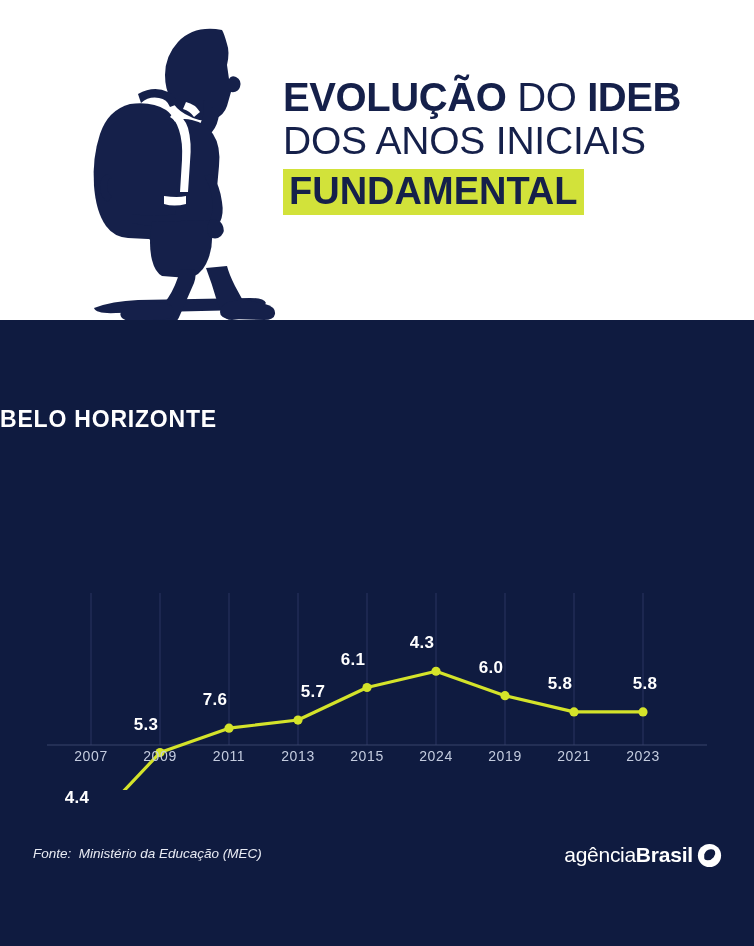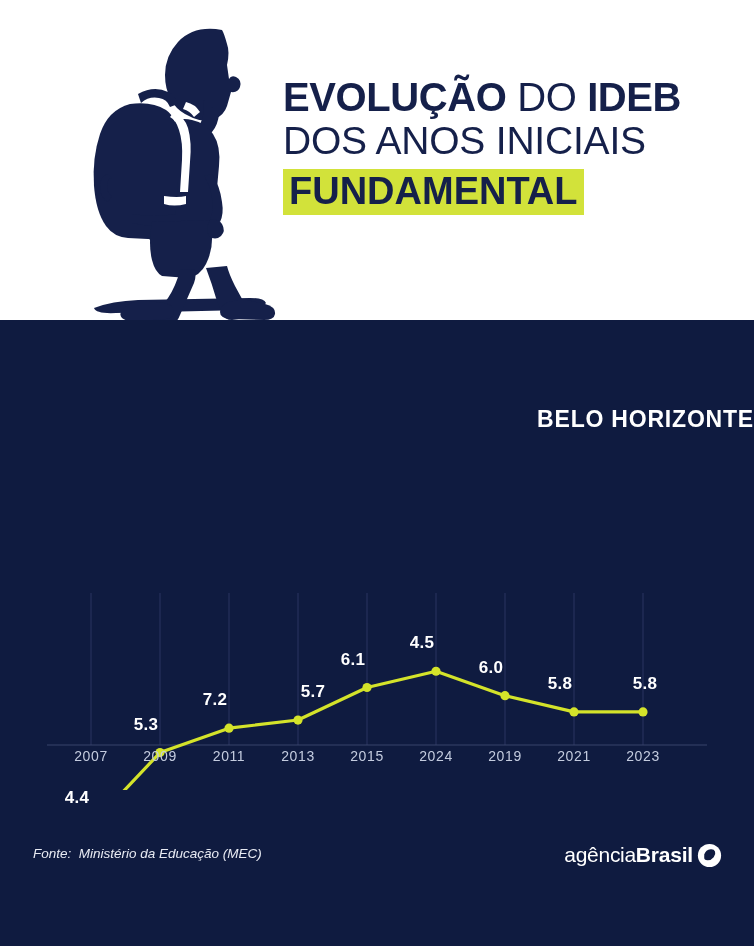--- a/index.html
+++ b/index.html
@@ -41,21 +41,21 @@
     display:inline-block; line-height:1.0;
   }
 
   
   .body-section {
     position:absolute; left:0; top:320px; width:754px; height:626px;
     background:#0f1b40;
   }
   .city-title {
     position:absolute; left:0; top:86px; width:754px;
-    text-align:right; color:#ffffff;
+    text-align:left; color:#ffffff;
     font-size:23px; font-weight:bold; letter-spacing:0.8px;
   }
 
   
   .chart-area {
     position:absolute; left:0; top:130px; width:754px; height:340px;
   }
   .chart-svg { position:absolute; left:0; top:0; width:754px; height:340px; }
 
   .x-labels {
@@ -194,24 +194,24 @@
           <div class="x-label" style="left: 298px;">2013</div>
           <div class="x-label" style="left: 367px;">2015</div>
           <div class="x-label" style="left: 436px;">2024</div>
           <div class="x-label" style="left: 505px;">2019</div>
           <div class="x-label" style="left: 574px; text-align: center;">2021</div>
           <div class="x-label" style="left: 643px;">2023</div>
         </div>
       <div id="value-labels">
           <div class="value-label" style="left: 77px; top: 337.739px;">4.4</div>
           <div class="value-label" style="left: 146px; top: 264.565px;">5.3</div>
-          <div class="value-label" style="left: 215px; top: 240.174px;">7.2</div>
+          <div class="value-label" style="left: 215px; top: 240.174px;">7.6</div>
           <div class="value-label" style="left: 284px; top: 232.043px; margin-left: 29px;">5.7</div>
           <div class="value-label" style="left: 353px; top: 199.522px;">6.1</div>
-          <div class="value-label" style="left: 422px; top: 183.261px;">4.5</div>
+          <div class="value-label" style="left: 422px; top: 183.261px;">4.3</div>
           <div class="value-label" style="left: 491px; top: 207.652px;">6.0</div>
           <div class="value-label" style="left: 560px; top: 223.913px;">5.8</div>
           <div class="value-label" style="left: 645px; top: 223.913px;">5.8</div>
         </div>
     </div>
 
     <div class="footer">
       <div class="source-text">
         <span class="src-label">Fonte:</span>
         &nbsp;<span>Ministério da Educação (MEC)</span>

